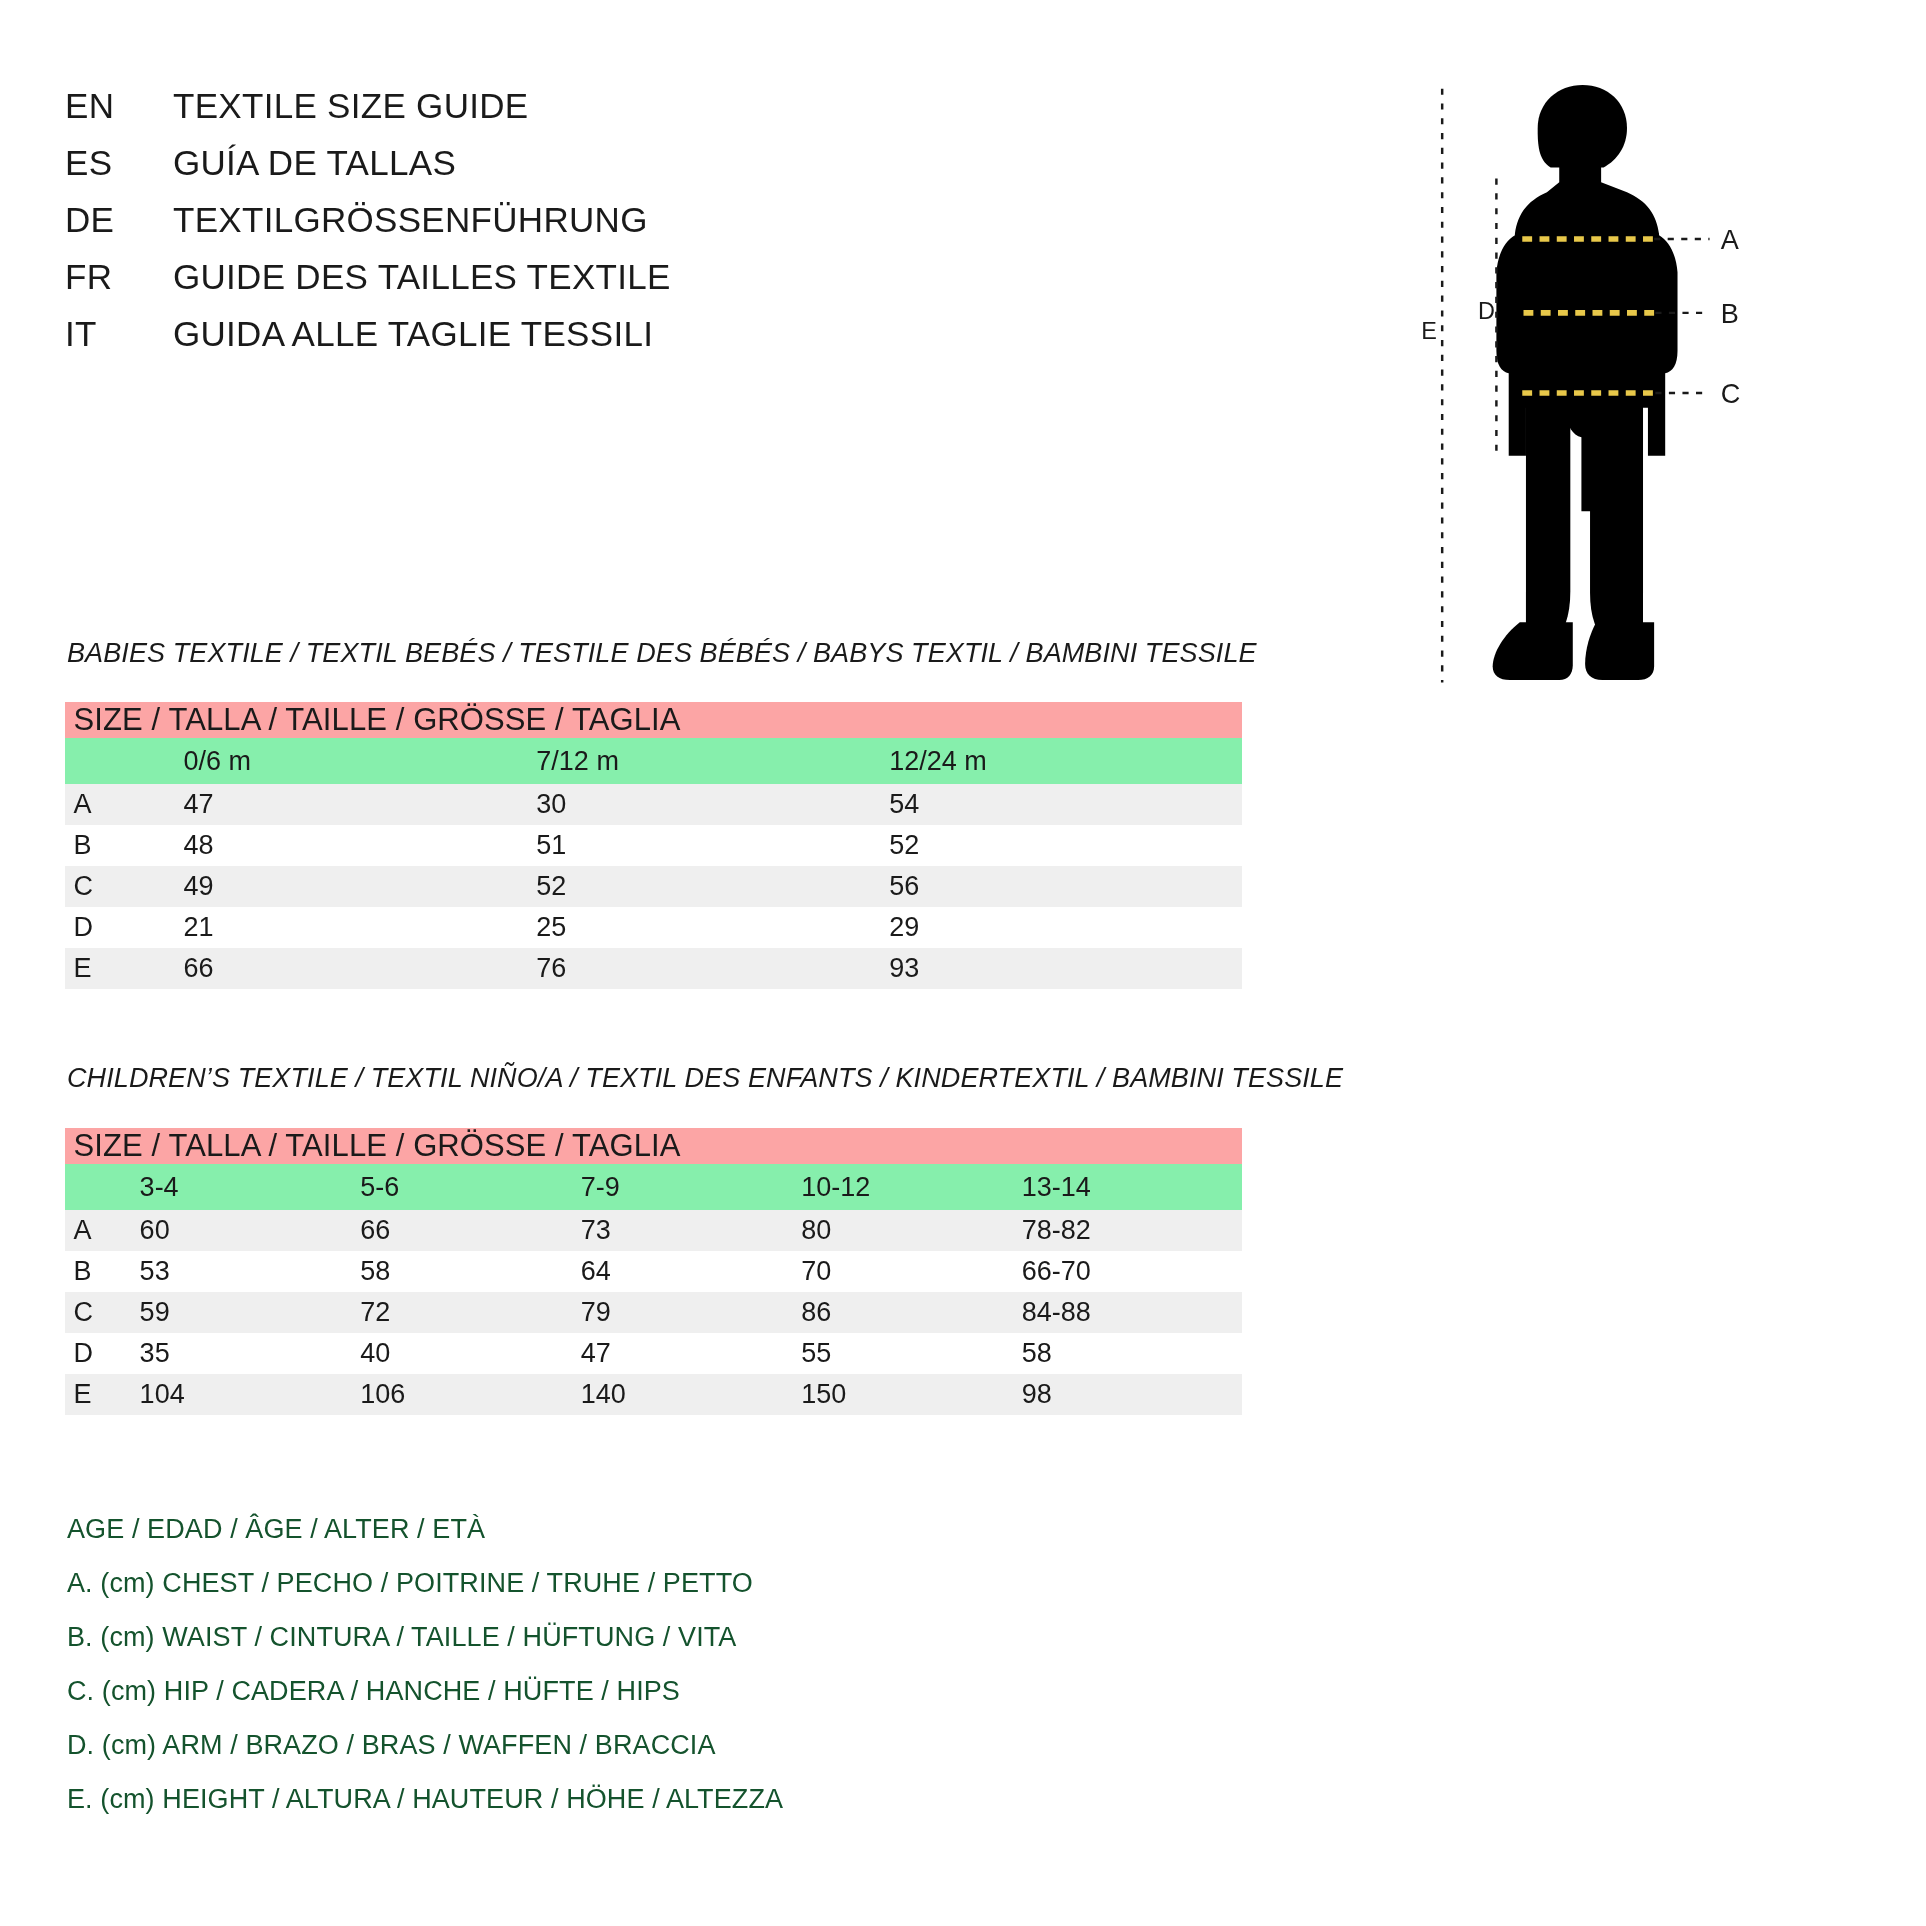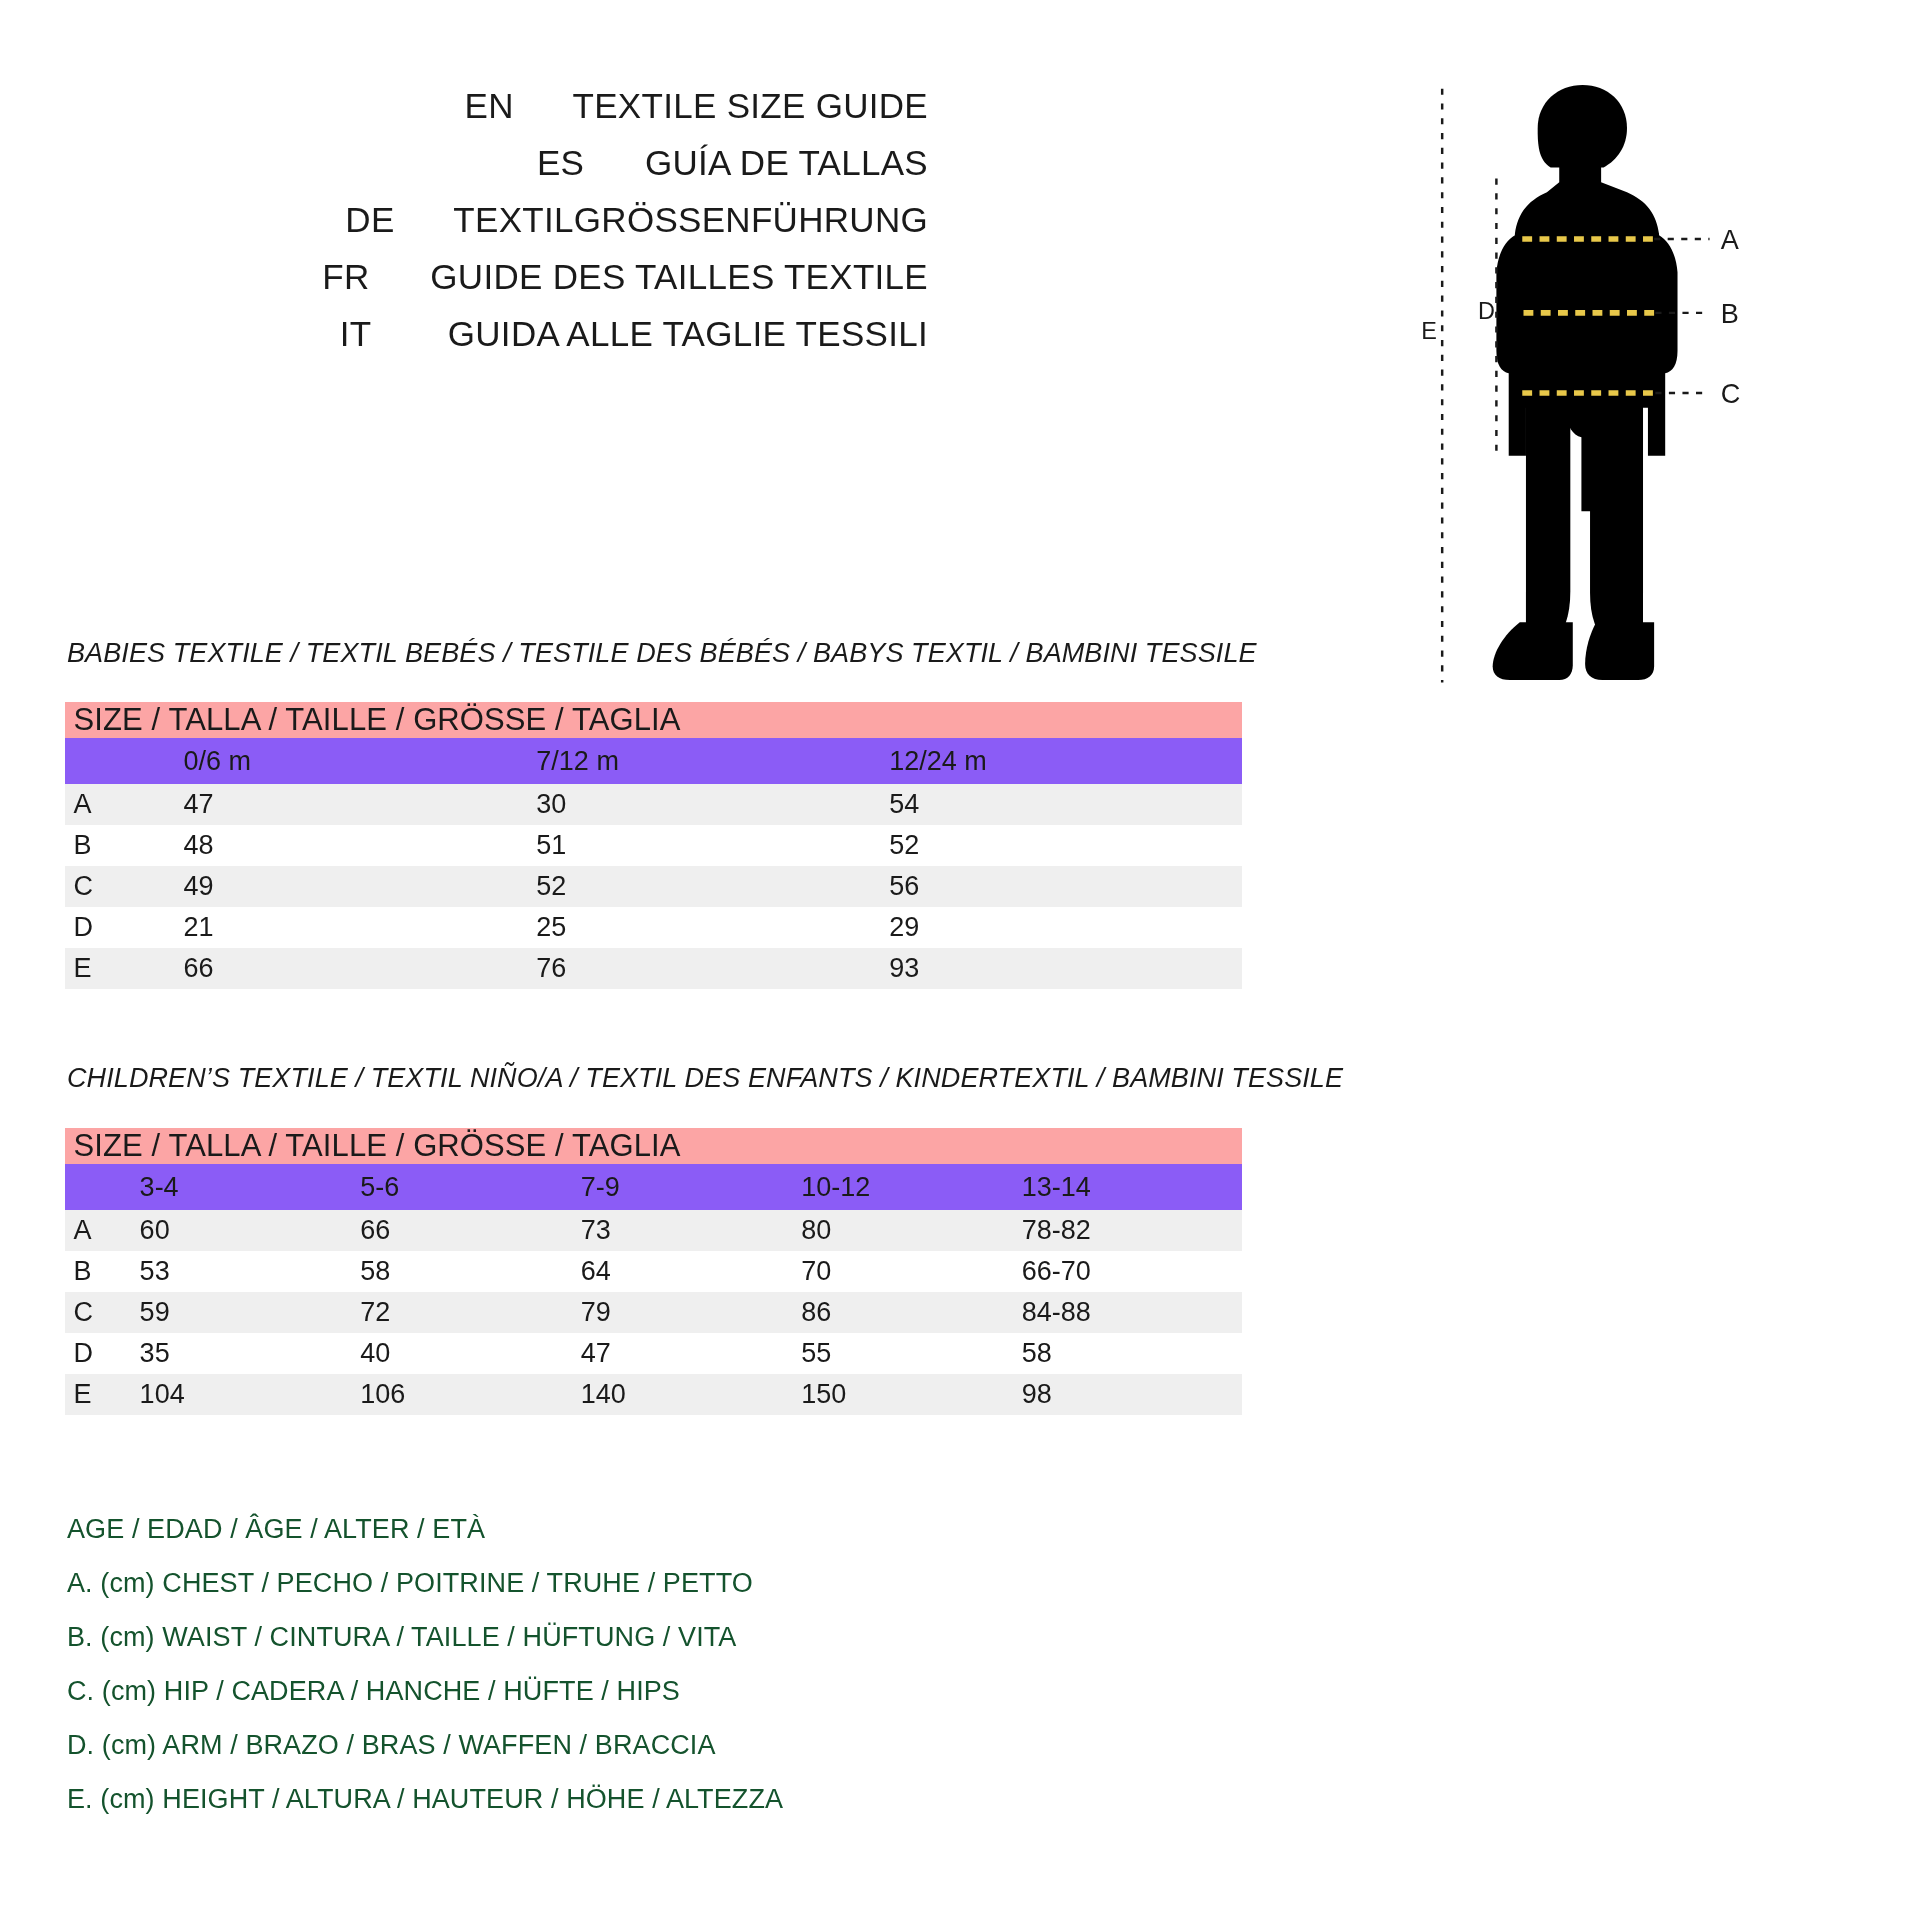--- a/index.html
+++ b/index.html
@@ -28,21 +28,20 @@
   .title-block {
     position: absolute;
     left: 65px;
     top: 86px;
     width: 863px;
   }
   .title-row {
     display: flex;
     align-items: baseline;
     height: 57px;
-    justify-content: flex-end;
   }
   .title-lang {
     width: 108px;
     font-size: 35px;
     letter-spacing: 0.3px;
     color: #1a1a1a;
     flex: none;
   }
   .title-text {
     font-size: 35px;
@@ -95,21 +94,21 @@
   .row-striped td {
     background: #efefef;
   }
   .row-plain td {
     background: #ffffff;
   }
   .cell-val {
     padding-left: 0;
   }
   .subhdr td {
-    background: #8b5cf6;
+    background: #86efac;
     height: 46px;
   }
 
   
   .c-lbl { width: 68px; }
   .c-d { width: 228px; }
 
   
   .legend {
     position: absolute;

